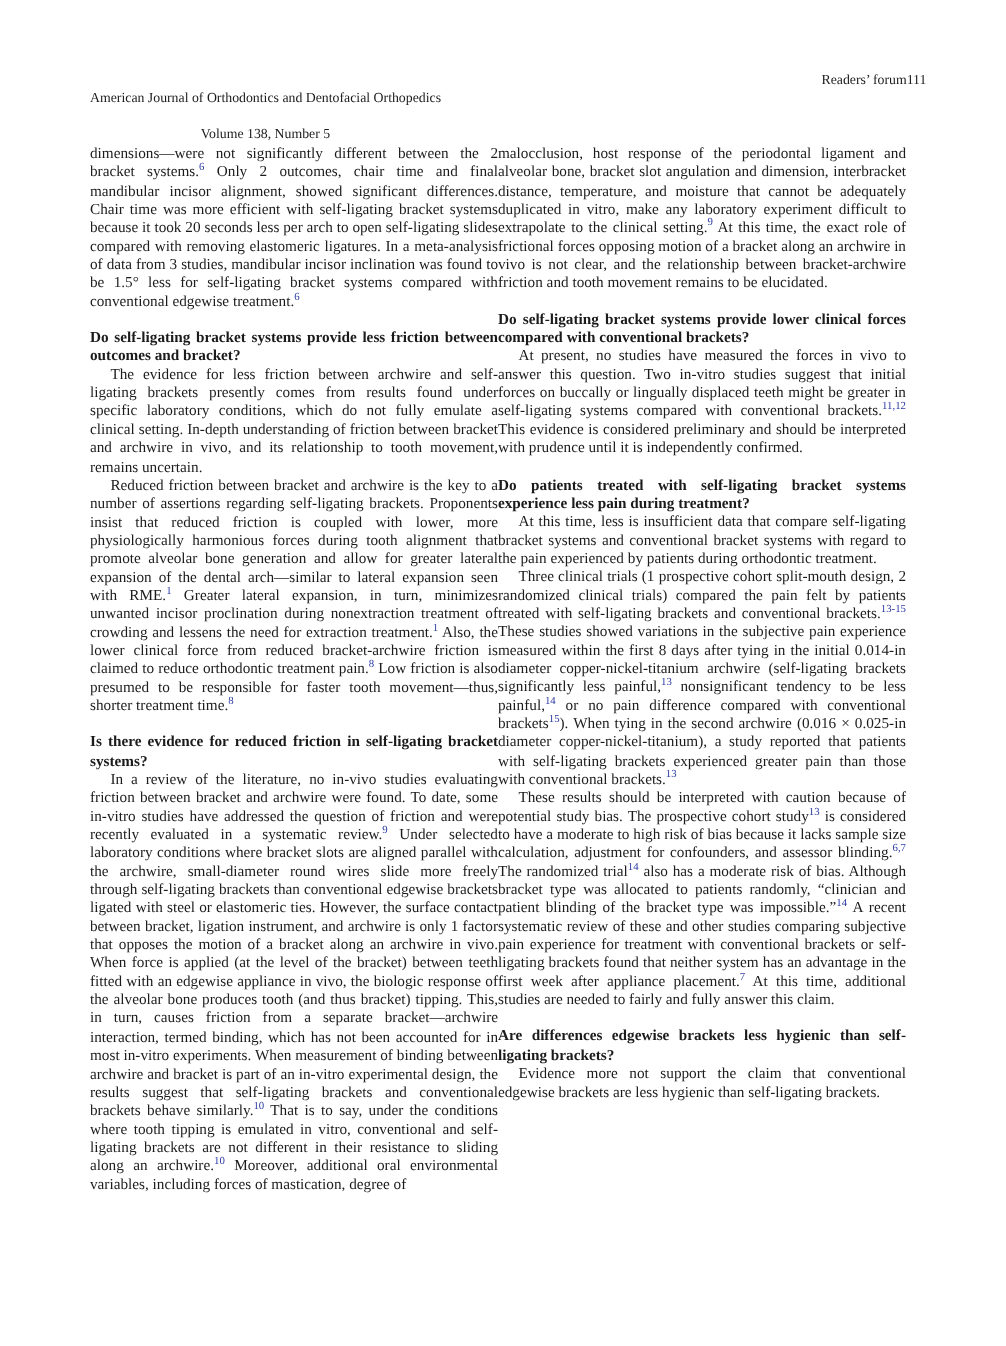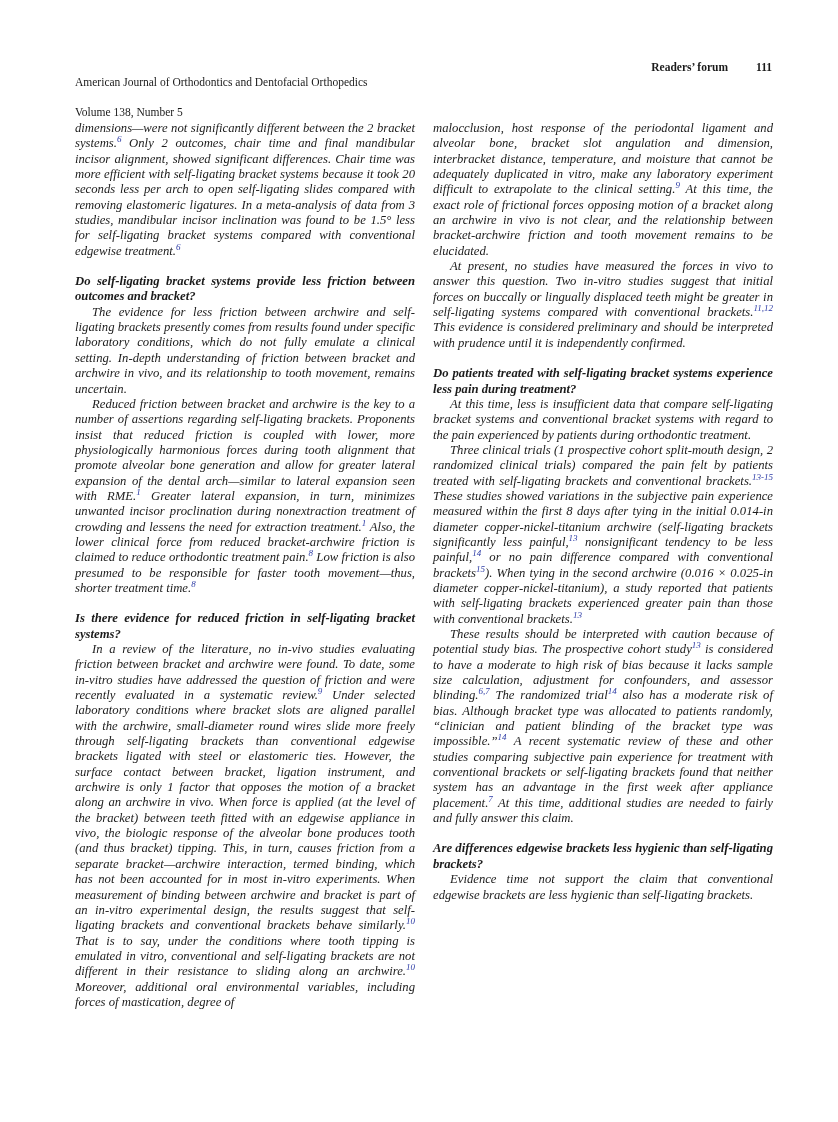--- a/index.html
+++ b/index.html
@@ -20,29 +20,27 @@
     position: absolute;
     left: 75px;
     top: 60px;
     width: 697px;
     display: flex;
     justify-content: space-between;
     align-items: flex-start;
     font-size: 11.5px;
     line-height: 15px;
   }
-  .journal-id { white-space: pre-line; }
-  .forum-pageno { display: flex; gap: 28px; font-weight: bold; }
+  .journal-id { white-space: pre-line; text-align: center; }
+  .forum-pageno { display: flex; gap: 0; }
   .columns {
     position: absolute;
     left: 75px;
     top: 121px;
     display: flex;
-    gap: 18px;
-    font-style: italic;
   }
   .col {
     width: 340px;
     font-size: 12.7px;
     line-height: 15.35px;
     text-align: justify;
   }
   .question {
     font-weight: bold;
     margin: 15px 0 0 0;
@@ -77,23 +75,24 @@
     <div class="col">
         <p class="para">dimensions—were not significantly different between the 2 bracket systems.<sup>6</sup> Only 2 outcomes, chair time and final mandibular incisor alignment, showed significant differences. Chair time was more efficient with self-ligating bracket systems because it took 20 seconds less per arch to open self-ligating slides compared with removing elastomeric ligatures. In a meta-analysis of data from 3 studies, mandibular incisor inclination was found to be 1.5° less for self-ligating bracket systems compared with conventional edgewise treatment.<sup>6</sup></p>
         <div class="question">Do self-ligating bracket systems provide less friction between outcomes and bracket?</div>
         <p class="para indent">The evidence for less friction between archwire and self-ligating brackets presently comes from results found under specific laboratory conditions, which do not fully emulate a clinical setting. In-depth understanding of friction between bracket and archwire in vivo, and its relationship to tooth movement, remains uncertain.</p>
         <p class="para indent">Reduced friction between bracket and archwire is the key to a number of assertions regarding self-ligating brackets. Proponents insist that reduced friction is coupled with lower, more physiologically harmonious forces during tooth alignment that promote alveolar bone generation and allow for greater lateral expansion of the dental arch—similar to lateral expansion seen with RME.<sup>1</sup> Greater lateral expansion, in turn, minimizes unwanted incisor proclination during nonextraction treatment of crowding and lessens the need for extraction treatment.<sup>1</sup> Also, the lower clinical force from reduced bracket-archwire friction is claimed to reduce orthodontic treatment pain.<sup>8</sup> Low friction is also presumed to be responsible for faster tooth movement—thus, shorter treatment time.<sup>8</sup></p>
         <div class="question">Is there evidence for reduced friction in self-ligating bracket systems?</div>
         <p class="para indent">In a review of the literature, no in-vivo studies evaluating friction between bracket and archwire were found. To date, some in-vitro studies have addressed the question of friction and were recently evaluated in a systematic review.<sup>9</sup> Under selected laboratory conditions where bracket slots are aligned parallel with the archwire, small-diameter round wires slide more freely through self-ligating brackets than conventional edgewise brackets ligated with steel or elastomeric ties. However, the surface contact between bracket, ligation instrument, and archwire is only 1 factor that opposes the motion of a bracket along an archwire in vivo. When force is applied (at the level of the bracket) between teeth fitted with an edgewise appliance in vivo, the biologic response of the alveolar bone produces tooth (and thus bracket) tipping. This, in turn, causes friction from a separate bracket—archwire interaction, termed binding, which has not been accounted for in most in-vitro experiments. When measurement of binding between archwire and bracket is part of an in-vitro experimental design, the results suggest that self-ligating brackets and conventional brackets behave similarly.<sup>10</sup> That is to say, under the conditions where tooth tipping is emulated in vitro, conventional and self-ligating brackets are not different in their resistance to sliding along an archwire.<sup>10</sup> Moreover, additional oral environmental variables, including forces of mastication, degree of</p>
       </div>
     <div class="col">
         <p class="para">malocclusion, host response of the periodontal ligament and alveolar bone, bracket slot angulation and dimension, interbracket distance, temperature, and moisture that cannot be adequately duplicated in vitro, make any laboratory experiment difficult to extrapolate to the clinical setting.<sup>9</sup> At this time, the exact role of frictional forces opposing motion of a bracket along an archwire in vivo is not clear, and the relationship between bracket-archwire friction and tooth movement remains to be elucidated.</p>
+        <div class="question">Do self-ligating bracket systems provide lower clinical forces compared with conventional brackets?</div>
         <p class="para indent">At present, no studies have measured the forces in vivo to answer this question. Two in-vitro studies suggest that initial forces on buccally or lingually displaced teeth might be greater in self-ligating systems compared with conventional brackets.<sup>11,12</sup> This evidence is considered preliminary and should be interpreted with prudence until it is independently confirmed.</p>
         <div class="question">Do patients treated with self-ligating bracket systems experience less pain during treatment?</div>
         <p class="para indent">At this time, less is insufficient data that compare self-ligating bracket systems and conventional bracket systems with regard to the pain experienced by patients during orthodontic treatment.</p>
         <p class="para indent">Three clinical trials (1 prospective cohort split-mouth design, 2 randomized clinical trials) compared the pain felt by patients treated with self-ligating brackets and conventional brackets.<sup>13-15</sup> These studies showed variations in the subjective pain experience measured within the first 8 days after tying in the initial 0.014-in diameter copper-nickel-titanium archwire (self-ligating brackets significantly less painful,<sup>13</sup> nonsignificant tendency to be less painful,<sup>14</sup> or no pain difference compared with conventional brackets<sup>15</sup>). When tying in the second archwire (0.016 × 0.025-in diameter copper-nickel-titanium), a study reported that patients with self-ligating brackets experienced greater pain than those with conventional brackets.<sup>13</sup></p>
         <p class="para indent">These results should be interpreted with caution because of potential study bias. The prospective cohort study<sup>13</sup> is considered to have a moderate to high risk of bias because it lacks sample size calculation, adjustment for confounders, and assessor blinding.<sup>6,7</sup> The randomized trial<sup>14</sup> also has a moderate risk of bias. Although bracket type was allocated to patients randomly, “clinician and patient blinding of the bracket type was impossible.”<sup>14</sup> A recent systematic review of these and other studies comparing subjective pain experience for treatment with conventional brackets or self-ligating brackets found that neither system has an advantage in the first week after appliance placement.<sup>7</sup> At this time, additional studies are needed to fairly and fully answer this claim.</p>
         <div class="question">Are differences edgewise brackets less hygienic than self-ligating brackets?</div>
-        <p class="para indent">Evidence time not support the claim that conventional edgewise brackets are less hygienic than self-ligating brackets.</p>
+        <p class="para indent">Evidence more not support the claim that conventional edgewise brackets are less hygienic than self-ligating brackets.</p>
       </div>
   </div>
 
 </div>
 
 </body></html>

